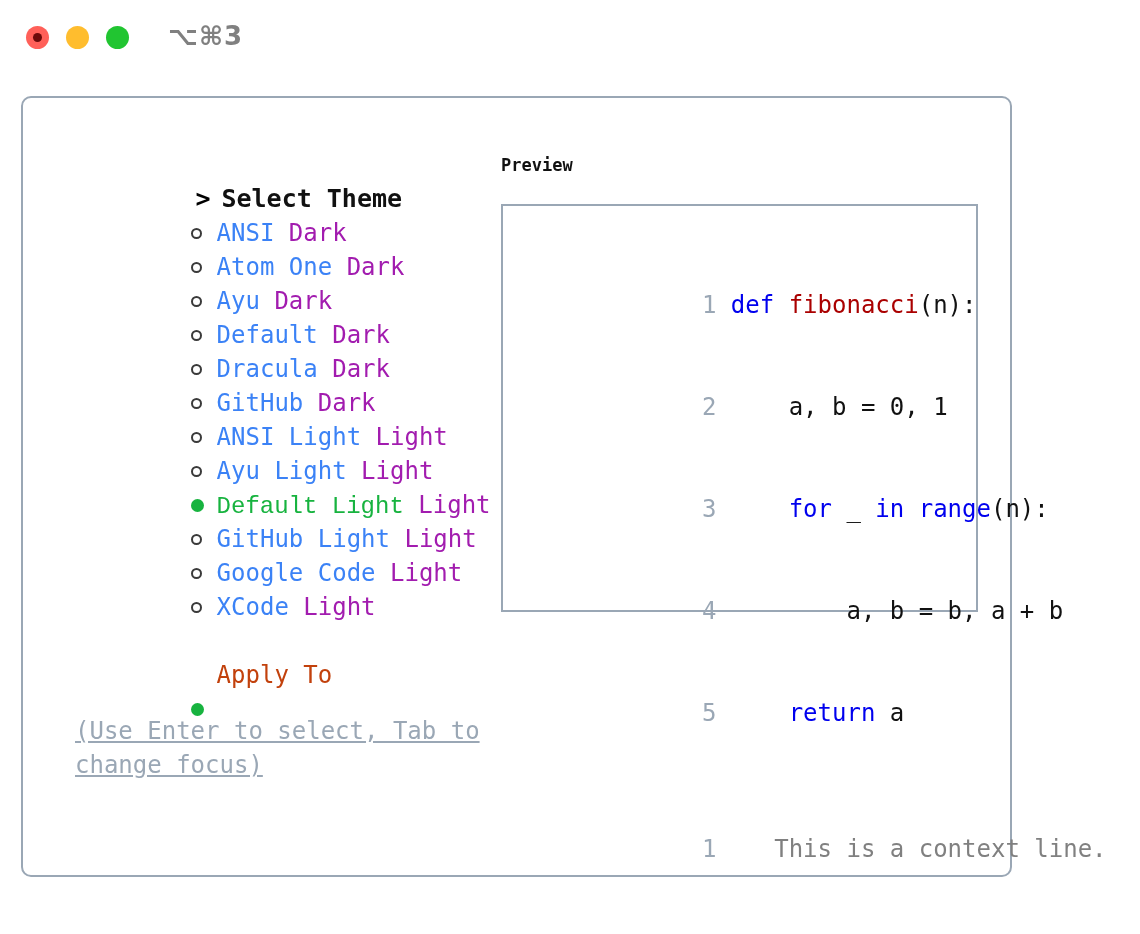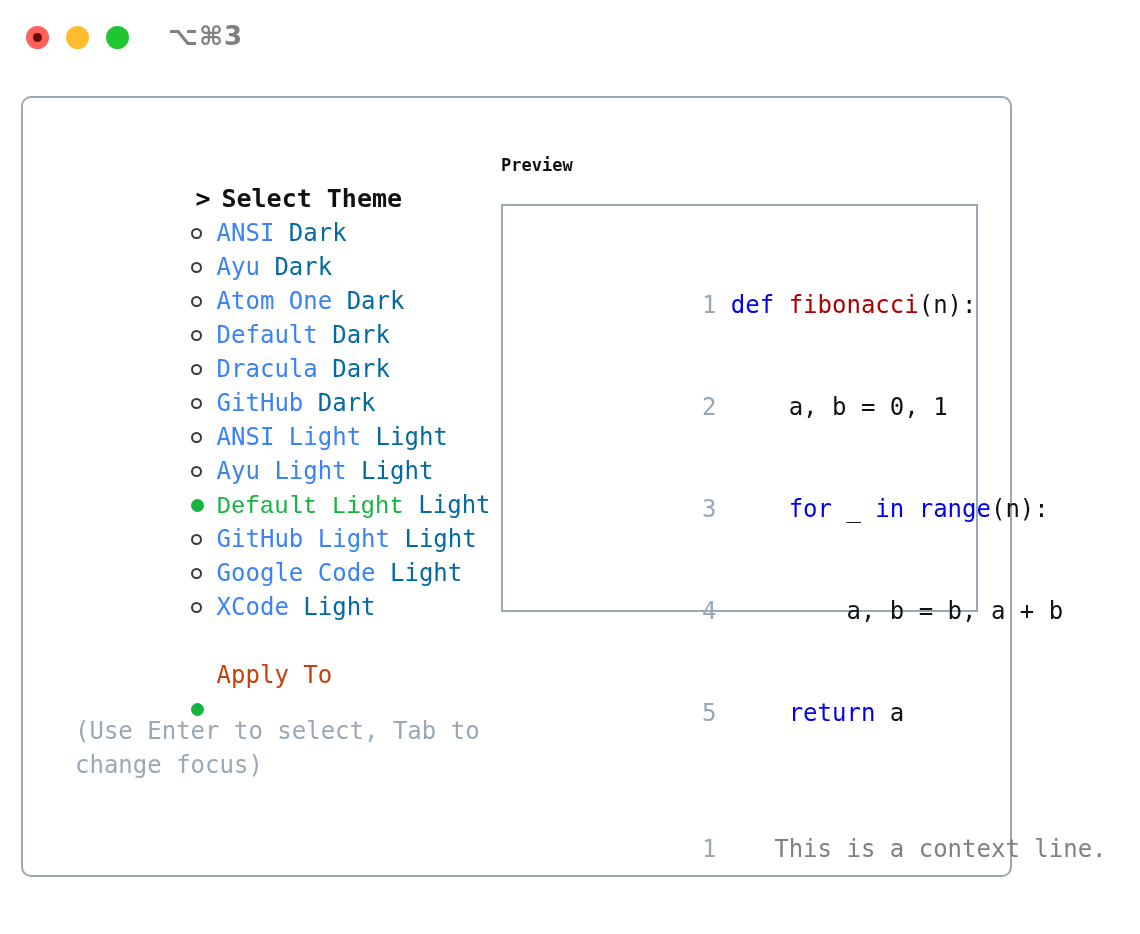--- a/index.html
+++ b/index.html
@@ -122,34 +122,35 @@
     font-weight: bold;
   }
   .header-row {
     font-size: 25px;
     font-weight: bold;
     color: #111111;
   }
   .item-label { color: #3b82f6; }
   .item-label.selected { color: #17b33f; font-family: Liberation Mono, monospace; }
   .item-kind {
-    color: #0369a1;
+    color: #a21caf;
   }
   .section-title {
     font-size: 24px;
     color: #c2410c;
     font-weight: normal;
   }
   .spacer-row { height: 34px; }
   .hint {
     margin-top: 22px;
     font-size: 24px;
     line-height: 34px;
     color: #9aa7b5;
     width: 420px;
+    text-decoration: underline;
   }
 
   
   .right-col {
     position: absolute;
     left: 478px;
     top: 50px;
     width: 500px;
   }
   .preview-title {
@@ -208,24 +209,24 @@
     <div class="left-col">
 
       <div class="row header-row">
         <span class="marker arrow-marker">&gt;</span><span>Select Theme</span>
       </div>
 
       <div class="row">
         <span class="marker bullet-hollow"></span><span class="item-label">ANSI</span><span class="item-kind"> </span><span class="item-kind">Dark</span>
       </div>
       <div class="row">
+        <span class="marker bullet-hollow"></span><span class="item-label">Atom One</span><span class="item-kind"> </span><span class="item-kind">Dark</span>
+      </div>
+      <div class="row">
         <span class="marker bullet-hollow"></span><span class="item-label">Ayu</span><span class="item-kind"> </span><span class="item-kind">Dark</span>
-      </div>
-      <div class="row">
-        <span class="marker bullet-hollow"></span><span class="item-label">Atom One</span><span class="item-kind"> </span><span class="item-kind">Dark</span>
       </div>
       <div class="row">
         <span class="marker bullet-hollow"></span><span class="item-label">Default</span><span class="item-kind"> </span><span class="item-kind">Dark</span>
       </div>
       <div class="row">
         <span class="marker bullet-hollow"></span><span class="item-label">Dracula</span><span class="item-kind"> </span><span class="item-kind">Dark</span>
       </div>
       <div class="row">
         <span class="marker bullet-hollow"></span><span class="item-label">GitHub</span><span class="item-kind"> </span><span class="item-kind">Dark</span>
       </div>

